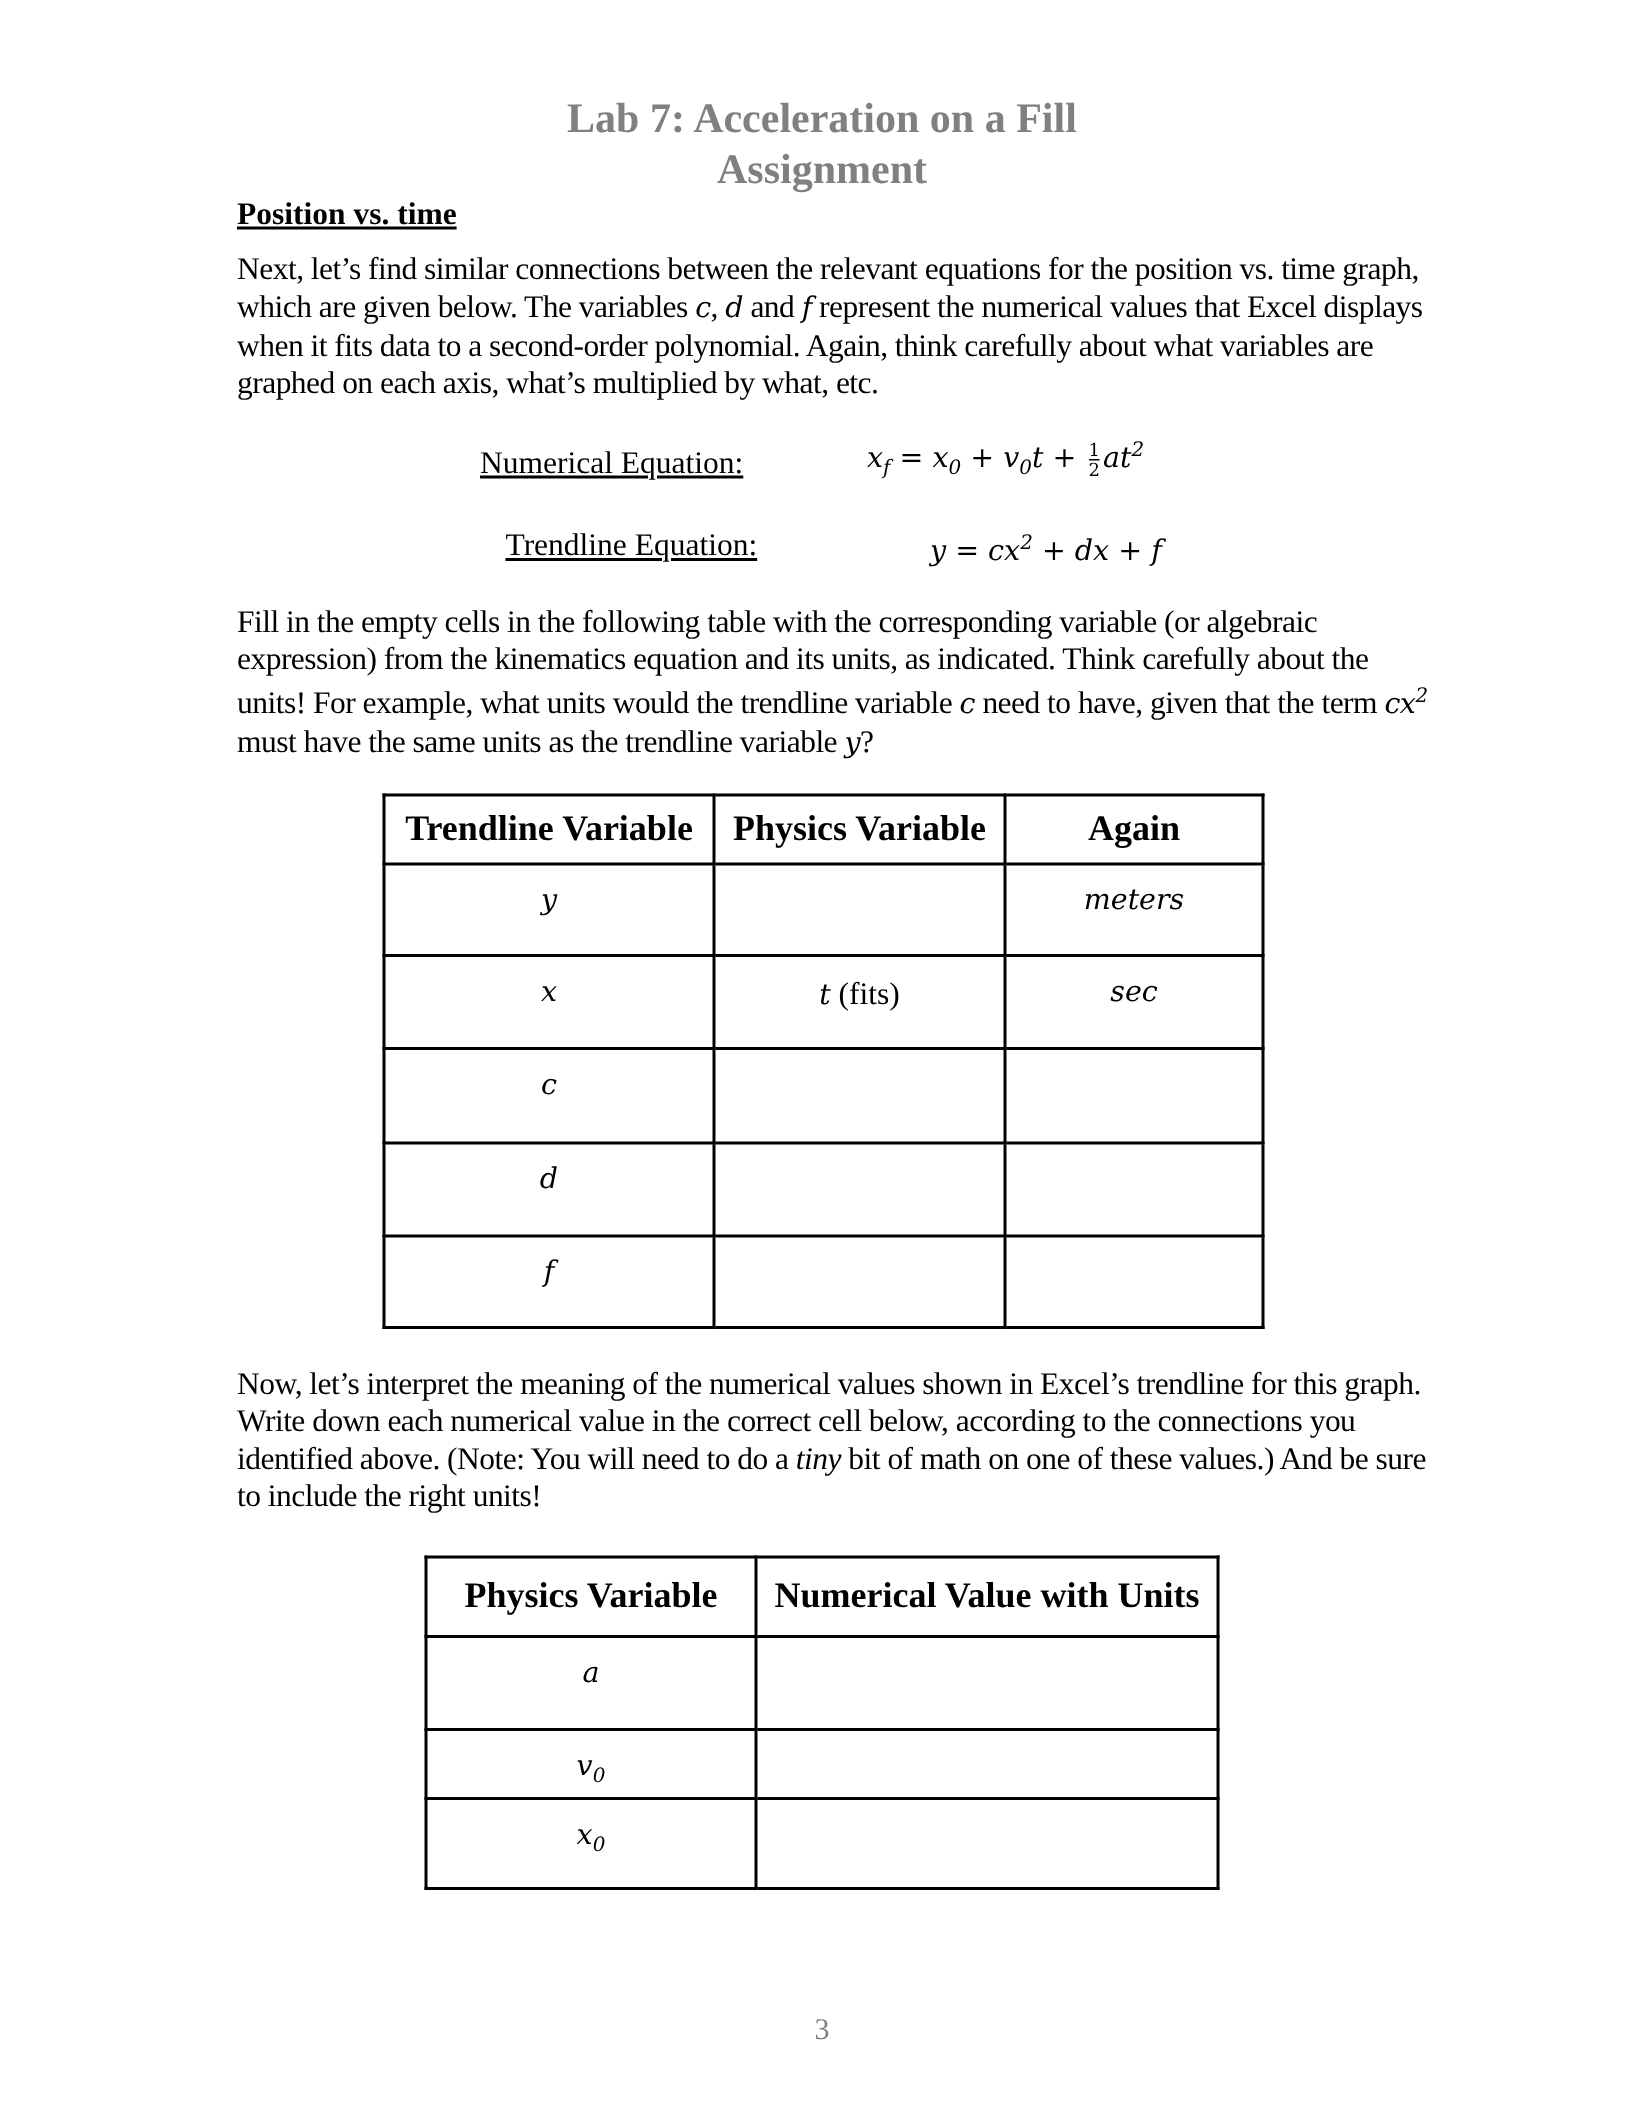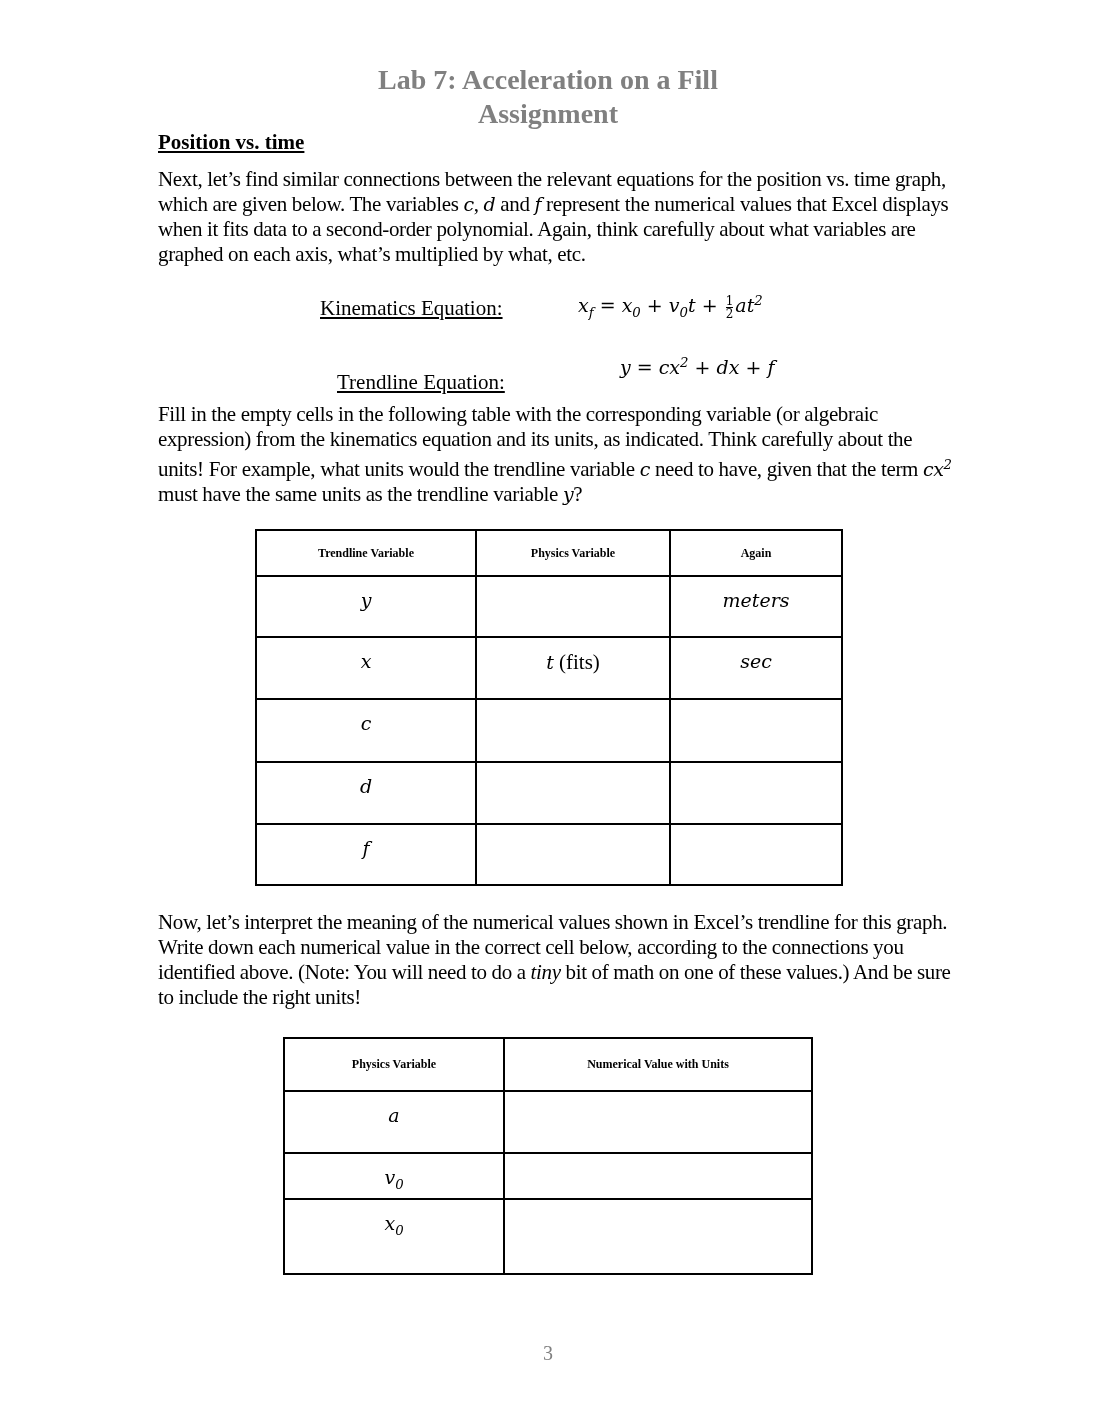--- a/index.html
+++ b/index.html
@@ -18,43 +18,43 @@
   .p3 { top: 910px; }
   .math { font-family: "DejaVu Serif", serif; font-style: italic; font-size: 19px; }
   .eq-label { position: absolute; font-size: 21px; text-decoration: underline; }
   .eq { position: absolute; font-family: "DejaVu Serif", serif; font-style: italic; font-size: 19px; }
   .frac { display: inline-block; vertical-align: middle; text-align: center;
           font-size: 12px; font-style: normal; line-height: 12px; margin: 0 2px; }
   .frac span { display: block; }
   .frac .num { border-bottom: 1px solid #000; }
   table { position: absolute; border-collapse: collapse; }
   td, th { border: 2px solid #000; text-align: center; padding: 0; }
-  th { font-size: 12px; font-weight: bold; }
+  th { font-size: 24px; font-weight: bold; }
   td { font-family: "DejaVu Serif", serif; font-style: italic; font-size: 19px; vertical-align: top; padding-top: 12px; }
   td.rom { font-family: "Liberation Serif", serif; font-style: normal; font-size: 21px; }
   .tbl1 { left: 255px; top: 529px; }
   .tbl2 { left: 283px; top: 1037px; }
   .pagenum { position: absolute; top: 1342px; left: 0; width: 1096px; text-align: center;
              font-size: 20px; color: #808080; }
   sub, sup { font-size: 70%; }
 </style>
 </head>
 <body>
 
 <div class="title t1">Lab 7: Acceleration on a Fill</div>
 <div class="title t2">Assignment</div>
 
 <div class="section-heading">Position vs. time</div>
 
 <div class="para p1"><span>Next, let’s find similar connections between the relevant equations for the position vs. time graph, which are given below.  The variables </span><span class="math">c</span><span>, </span><span class="math">d</span><span> and </span><span class="math">f</span><span> represent the numerical values that Excel displays when it fits data to a second-order polynomial.  Again, think carefully about what variables are graphed on each axis, what’s multiplied by what, etc.</span></div>
 
-<div class="eq-label" style="left:320px; top:296px;">Kinematics Equation:</div>
+<div class="eq-label" style="left:320px; top:296px;">Numerical Equation:</div>
 <div class="eq" style="left:578px; top:293px;"><span>x</span><sub>f</sub><span> = x</span><sub>0</sub><span> + v</span><sub>0</sub><span>t + </span><span class="frac"><span class="num">1</span><span>2</span></span><span>at</span><sup>2</sup></div>
 
-<div class="eq-label" style="left:337px; top:370px;">Trendline Equation:</div>
+<div class="eq-label" style="left:337px; top:351px;">Trendline Equation:</div>
 <div class="eq" style="left:596px; top:355px;margin-left:24px;"><span>y = cx</span><sup>2</sup><span> + dx + f</span></div>
 
 <div class="para p2"><span>Fill in the empty cells in the following table with the corresponding variable (or algebraic expression) from the kinematics equation and its units, as indicated.  Think carefully about the units!  For example, what units would the trendline variable </span><span class="math">c</span><span> need to have, given that the term </span><span class="math"><span>cx</span><sup>2</sup></span><span> must have the same units as the trendline variable </span><span class="math">y</span><span>?</span></div>
 
 <table class="tbl1">
   <tbody>
       <tr style="height:46px;">
     <th style="width:218px;">Trendline Variable</th>
     <th style="width:192px;">Physics Variable</th>
     <th style="width:170px;">Again</th>
@@ -96,20 +96,20 @@
     <th style="width:306px;">Numerical Value with Units</th>
   </tr>
   <tr style="height:62px;">
     <td><span>a</span><sub></sub></td>
     <td></td>
   </tr>
   <tr style="height:46px;">
     <td><span>v</span><sub>0</sub></td>
     <td></td>
   </tr>
-  <tr style="height:75px;padding-left:12px;">
+  <tr style="height:60px;padding-left:12px;">
     <td><span>x</span><sub>0</sub></td>
     <td></td>
   </tr>
 </tbody>
   </table>
 
 <div class="pagenum">3</div>
 
 </body></html>

